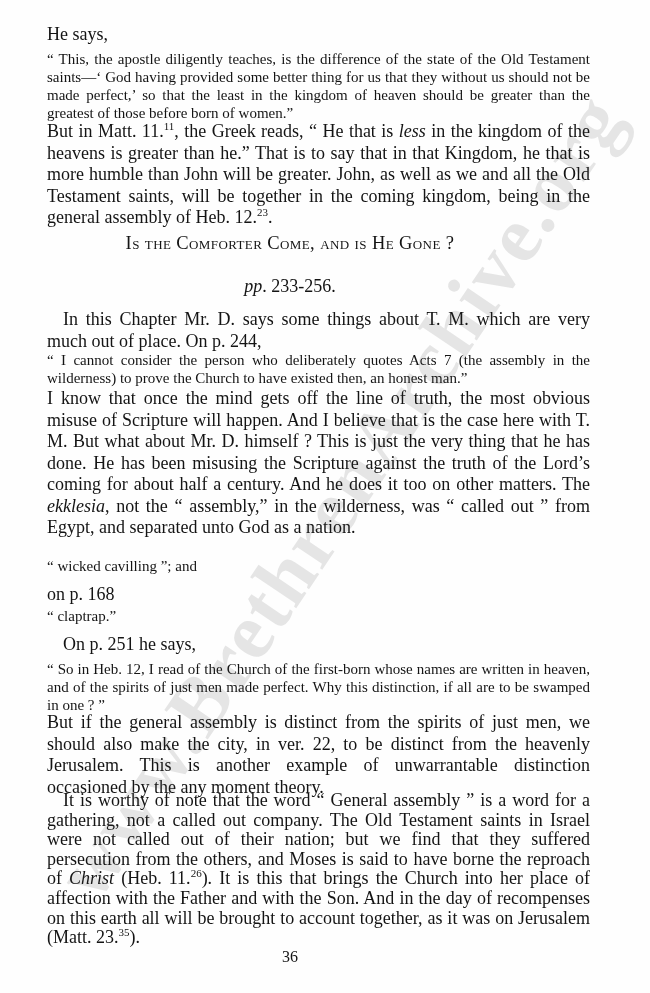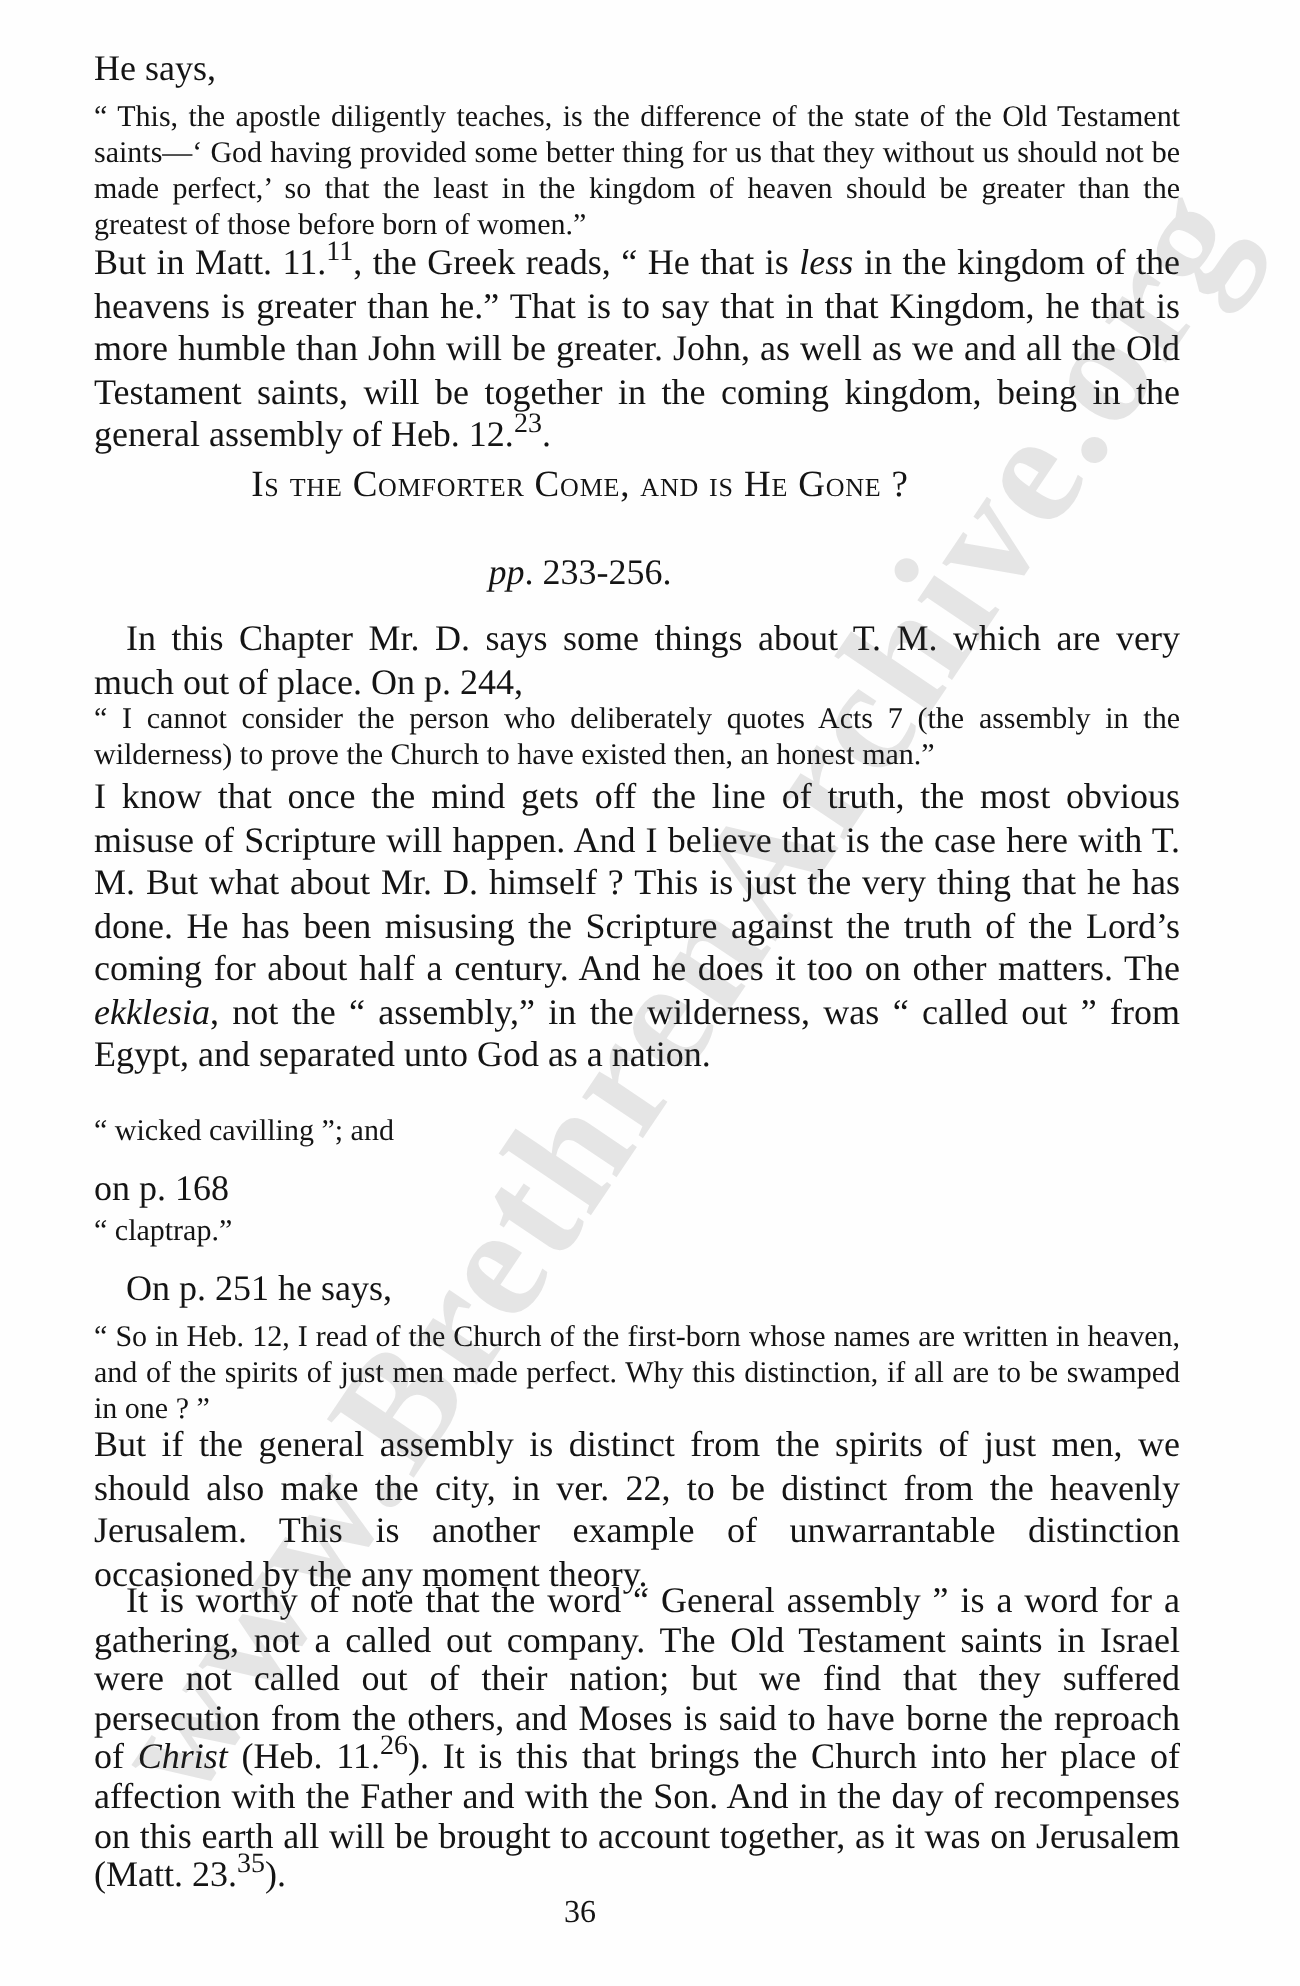--- a/index.html
+++ b/index.html
@@ -38,21 +38,21 @@
   .tight { line-height: 19.6px; }
   .small-text { font-size: 15px; line-height: 18px; text-align: justify; }
   .single { text-align: left; }
   .indent { text-indent: 16px; }
   .centered { left: 0; width: 580px; text-align: center; }
   .heading {
     font-variant: small-caps;
     font-size: 18.5px;
     letter-spacing: 0.4px;
   }
-  sup { font-size: 14px; line-height: 0; vertical-align: super; letter-spacing: 0; }
+  sup { font-size: 11px; line-height: 0; vertical-align: super; letter-spacing: 0; }
   em { font-style: italic; }
   .page-number { font-size: 16px; }
 </style>
 </head>
 <body>
 
 <div class="page">
 
   <div class="watermark">www.BrethrenArchive.org</div>
 

